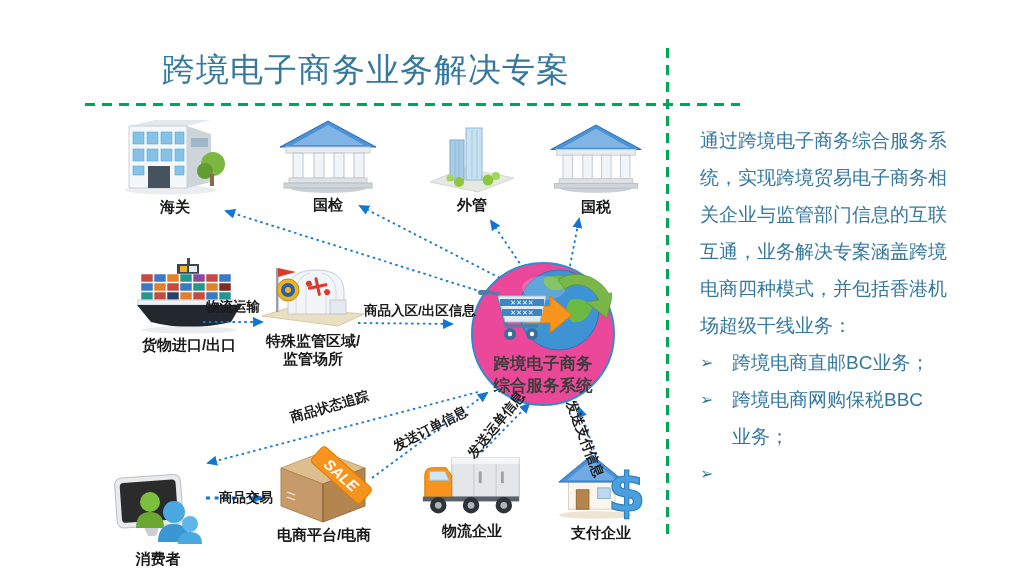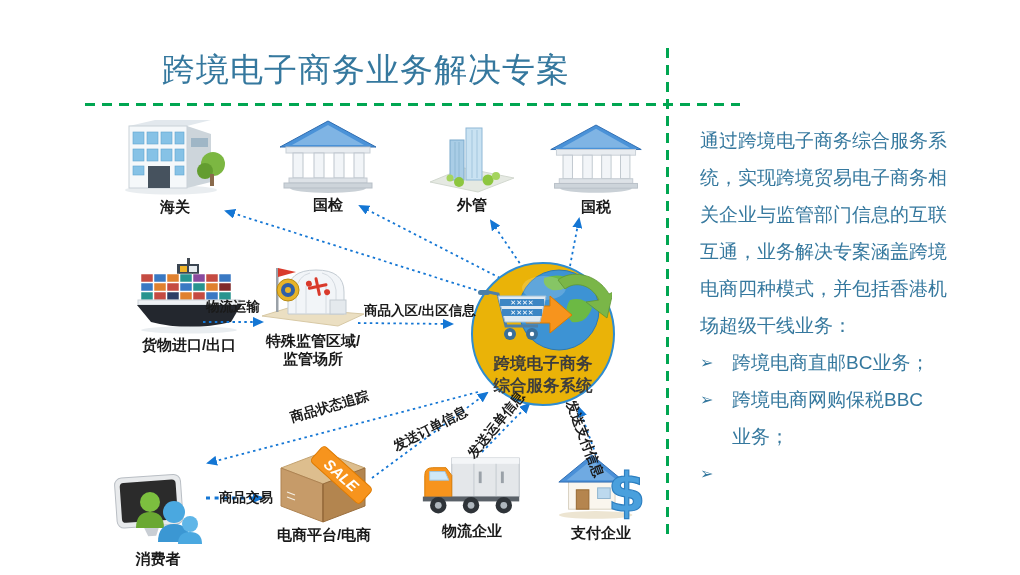--- a/index.html
+++ b/index.html
@@ -27,21 +27,21 @@
   
   .node{position:absolute;text-align:center;}
   .node svg{display:block;margin:0 auto;}
   .nlabel{
     font-size:15px;font-weight:bold;color:#1A1A1A;line-height:18px;margin-top:2px;
     white-space:nowrap;
   }
   
   .center-circle{
     left:471px;top:262px;width:144px;height:144px;border-radius:50%;
-    background:#eab308;border:2px solid #2F8CD0;z-index:2;
+    background:#ec4899;border:2px solid #2F8CD0;z-index:2;
     box-sizing:border-box;text-align:center;
   }
   .center-circle svg{display:block;margin:2px auto 0;}
   .center-line{font-size:16.5px;font-weight:bold;color:#3D3D3D;line-height:22px;}
   
   .arrows{left:0;top:0;z-index:1;pointer-events:none;}
   
   .elabel{
     position:absolute;font-size:13.5px;font-weight:bold;color:#1A1A1A;
     white-space:nowrap;z-index:3;

